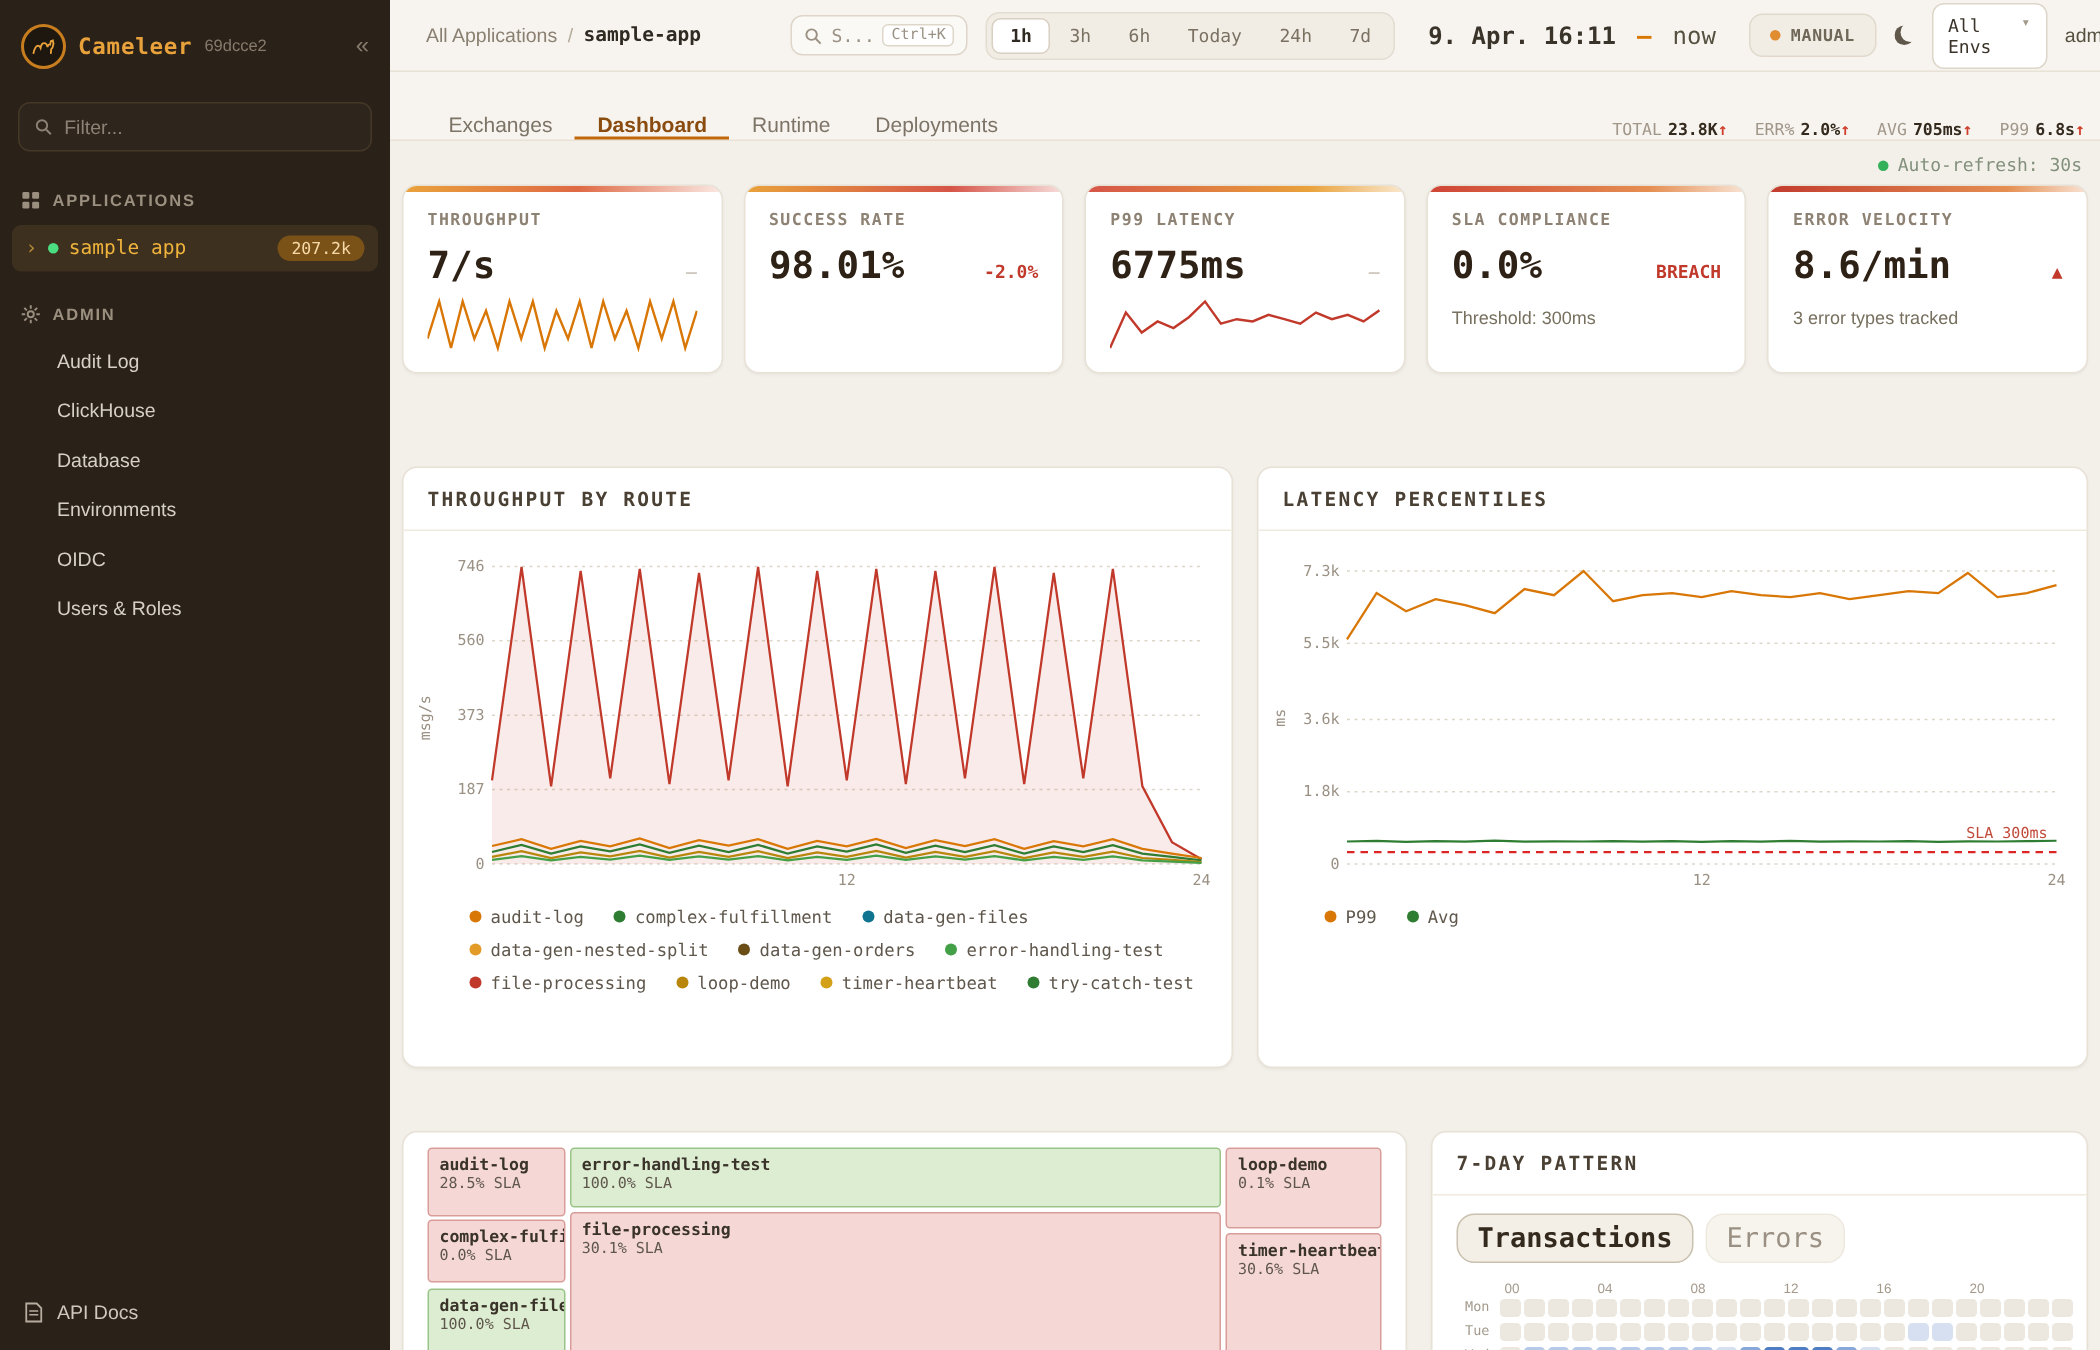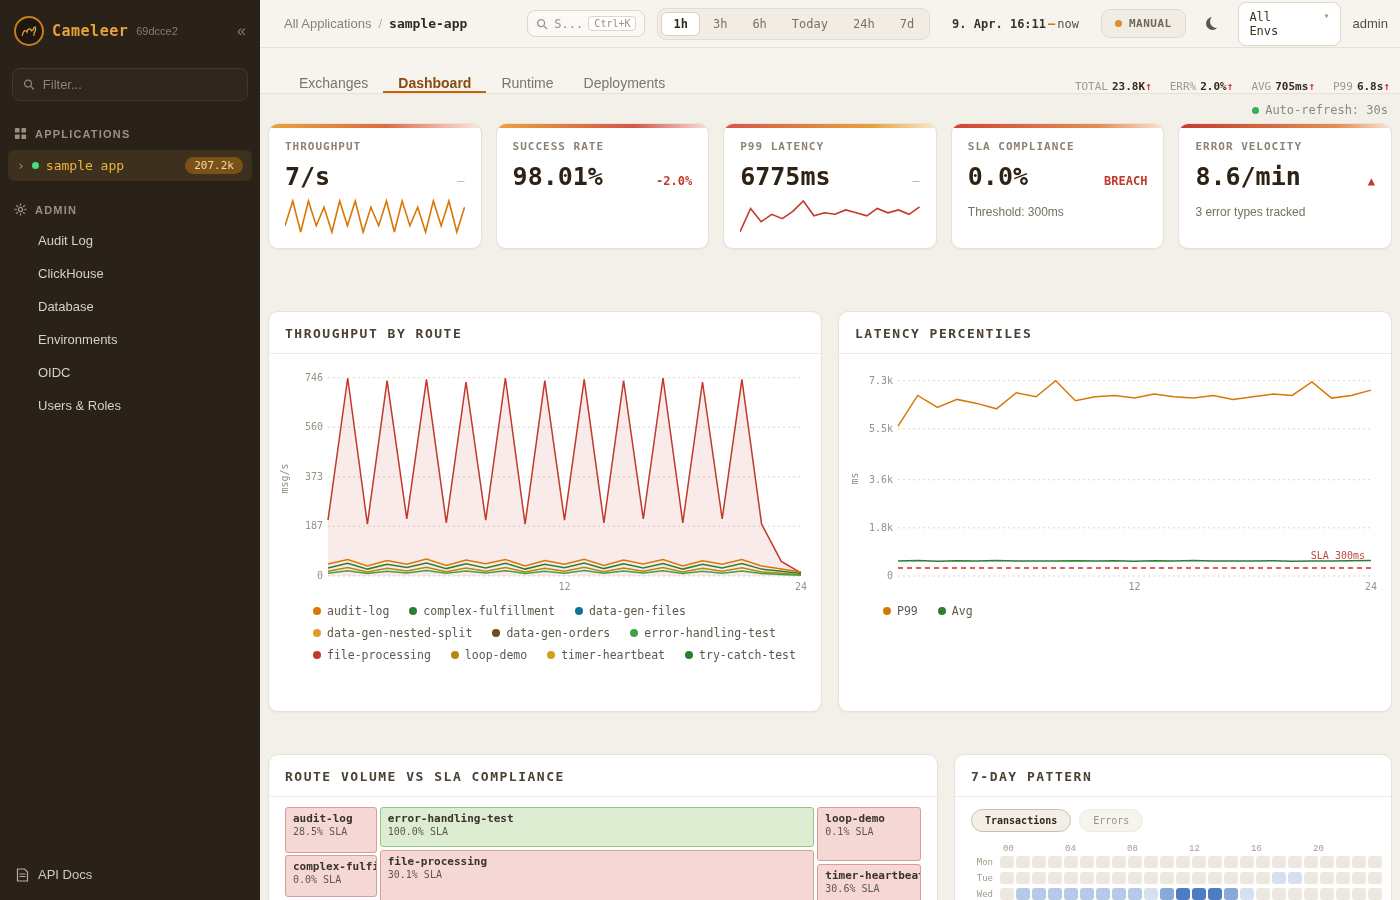--- a/index.html
+++ b/index.html
@@ -42,21 +42,21 @@
   .searchbox{margin-left:48px;display:flex;align-items:center;gap:6px;border:1px solid #ddd6c9;background:#fbf9f5;
     border-radius:8px;padding:5px 8px;color:#9a9083;width:120px;cursor:text}
   .searchbox input{border:none;outline:none;background:transparent;width:28px;
     font-family:"DejaVu Sans Mono",monospace;font-size:12px;color:#6f6758}
   .searchbox input::placeholder{color:#9a9083}
   .kbd{border:1px solid #ddd6c9;border-radius:4px;padding:1px 5px;font-size:10px;color:#9a9083;background:#fff;margin-left:auto}
   .range-group{display:flex;align-items:center;border:1px solid #e3dcd0;background:#f1ede5;border-radius:9px;padding:3px;gap:1px}
   .range-btn{font-family:"DejaVu Sans Mono",monospace;font-size:12px;color:#7a7163;padding:4px 11px;
     border-radius:6px;border:1px solid transparent;background:transparent;cursor:pointer}
   .range-btn.active{background:#fff;border-color:#d8d0c2;color:#2f2a22;font-weight:bold}
-  .daterange{display:flex;gap:2px;align-items:flex-start;font-size:12px;font-weight:bold;color:#3a332a;
+  .daterange{display:flex;gap:14px;align-items:flex-start;font-size:16px;font-weight:bold;color:#3a332a;
     padding:6px 10px;white-space:nowrap}
   .daterange .sep{color:#d97706}
   .daterange .to{font-weight:normal;color:#55503f}
   .manual-btn{margin-left:auto;display:flex;align-items:center;gap:7px;border:1px solid #e0d9cc;background:#f1ede5;
     border-radius:9px;padding:7px 13px;font-family:"DejaVu Sans Mono",monospace;font-size:11px;font-weight:bold;
     color:#6f6758;letter-spacing:.5px;cursor:pointer}
   .manual-dot{width:7px;height:7px;border-radius:50%;background:#e08c2f}
   .icon-btn{width:30px;height:30px;display:flex;align-items:center;justify-content:center;border-radius:8px;
     background:transparent;border:none;cursor:pointer}
   .moon{width:13px;height:13px;border-radius:50%;box-shadow:inset 4px -2px 0 0 #5f574a}
@@ -122,27 +122,27 @@
   .bottom-row{margin-top:42px;display:grid;grid-template-columns:670px 1fr;gap:16px}
   .bottom-row .card{height:300px}
   .treemap{position:relative;height:240px;margin:10px 16px}
   .tm-cell{position:absolute;border:1px solid;border-radius:3px;padding:4px 7px;overflow:hidden;cursor:pointer}
   .tm-cell.bad{background:#f5d8d6;border-color:#d89d98}
   .tm-cell.good{background:#ddedd2;border-color:#99c487}
   .tm-name{font-family:"DejaVu Sans Mono",monospace;font-size:11px;font-weight:bold;color:#3a332a;white-space:nowrap}
   .tm-sla{font-family:"DejaVu Sans Mono",monospace;font-size:10px;color:#5f574c;margin-top:1px}
 
   .toggles{display:flex;gap:8px;padding:12px 16px 8px}
-  .chip{font-family:"DejaVu Sans Mono",monospace;font-size:10px;font-weight:bold;padding:5px 13px;
+  .chip{font-family:"DejaVu Sans Mono",monospace;font-size:18px;font-weight:bold;padding:5px 13px;
     border-radius:12px;cursor:pointer}
   .chip.active{background:#f3efe7;border:1px solid #c9c0ae;color:#33291d}
   .chip.inactive{background:#f7f4ee;border:1px solid #eee9df;color:#9a9083;font-weight:normal}
   .hm{padding:4px 16px}
   .hm-hours{display:flex;margin-left:32px}
-  .hm-hours span{width:64px;font-family:Liberation Mono, monospace;font-size:9px;color:#a39a8c}
+  .hm-hours span{width:64px;font-family:Liberation Sans, sans-serif;font-size:9px;color:#a39a8c}
   .hm-row{display:flex;align-items:center;height:16px}
   .hm-day{width:28px;text-align:right;padding-right:6px;font-family:"DejaVu Sans Mono",monospace;
     font-size:9px;color:#a39a8c;flex-shrink:0}
   .hm-cell{width:14px;height:12px;margin:1px;border-radius:3px;flex-shrink:0}
   .lv0{background:#ece8df}.lv1{background:#d6e0f0}.lv2{background:#b5c9e8}.lv3{background:#87a8d8}.lv4{background:#4f7dc3}
 </style>
 </head>
 <body>
 
 <div class="app">
@@ -452,21 +452,20 @@
               <div class="legend-item">
                 <span class="legend-dot" style="background: rgb(46, 125, 50);"></span>
                 <span>Avg</span>
               </div>
             </div>
         </section>
       </div>
 
       <div class="bottom-row">
         <section class="card">
-          <div class="card-h">ROUTE VOLUME VS SLA COMPLIANCE</div>
           <div class="treemap" id="treemap">
               <div class="tm-cell bad" style="left: 0%; top: 0%; width: 14.4%; height: 19%;">
                 <div class="tm-name">audit-log</div>
                 <div class="tm-sla">28.5% SLA</div>
               </div>
               <div class="tm-cell bad" style="left: 0%; top: 20.2%; width: 14.4%; height: 17.5%;">
                 <div class="tm-name">complex-fulfil...</div>
                 <div class="tm-sla">0.0% SLA</div>
               </div>
               <div class="tm-cell good" style="left: 0%; top: 39%; width: 14.4%; height: 61%;">

